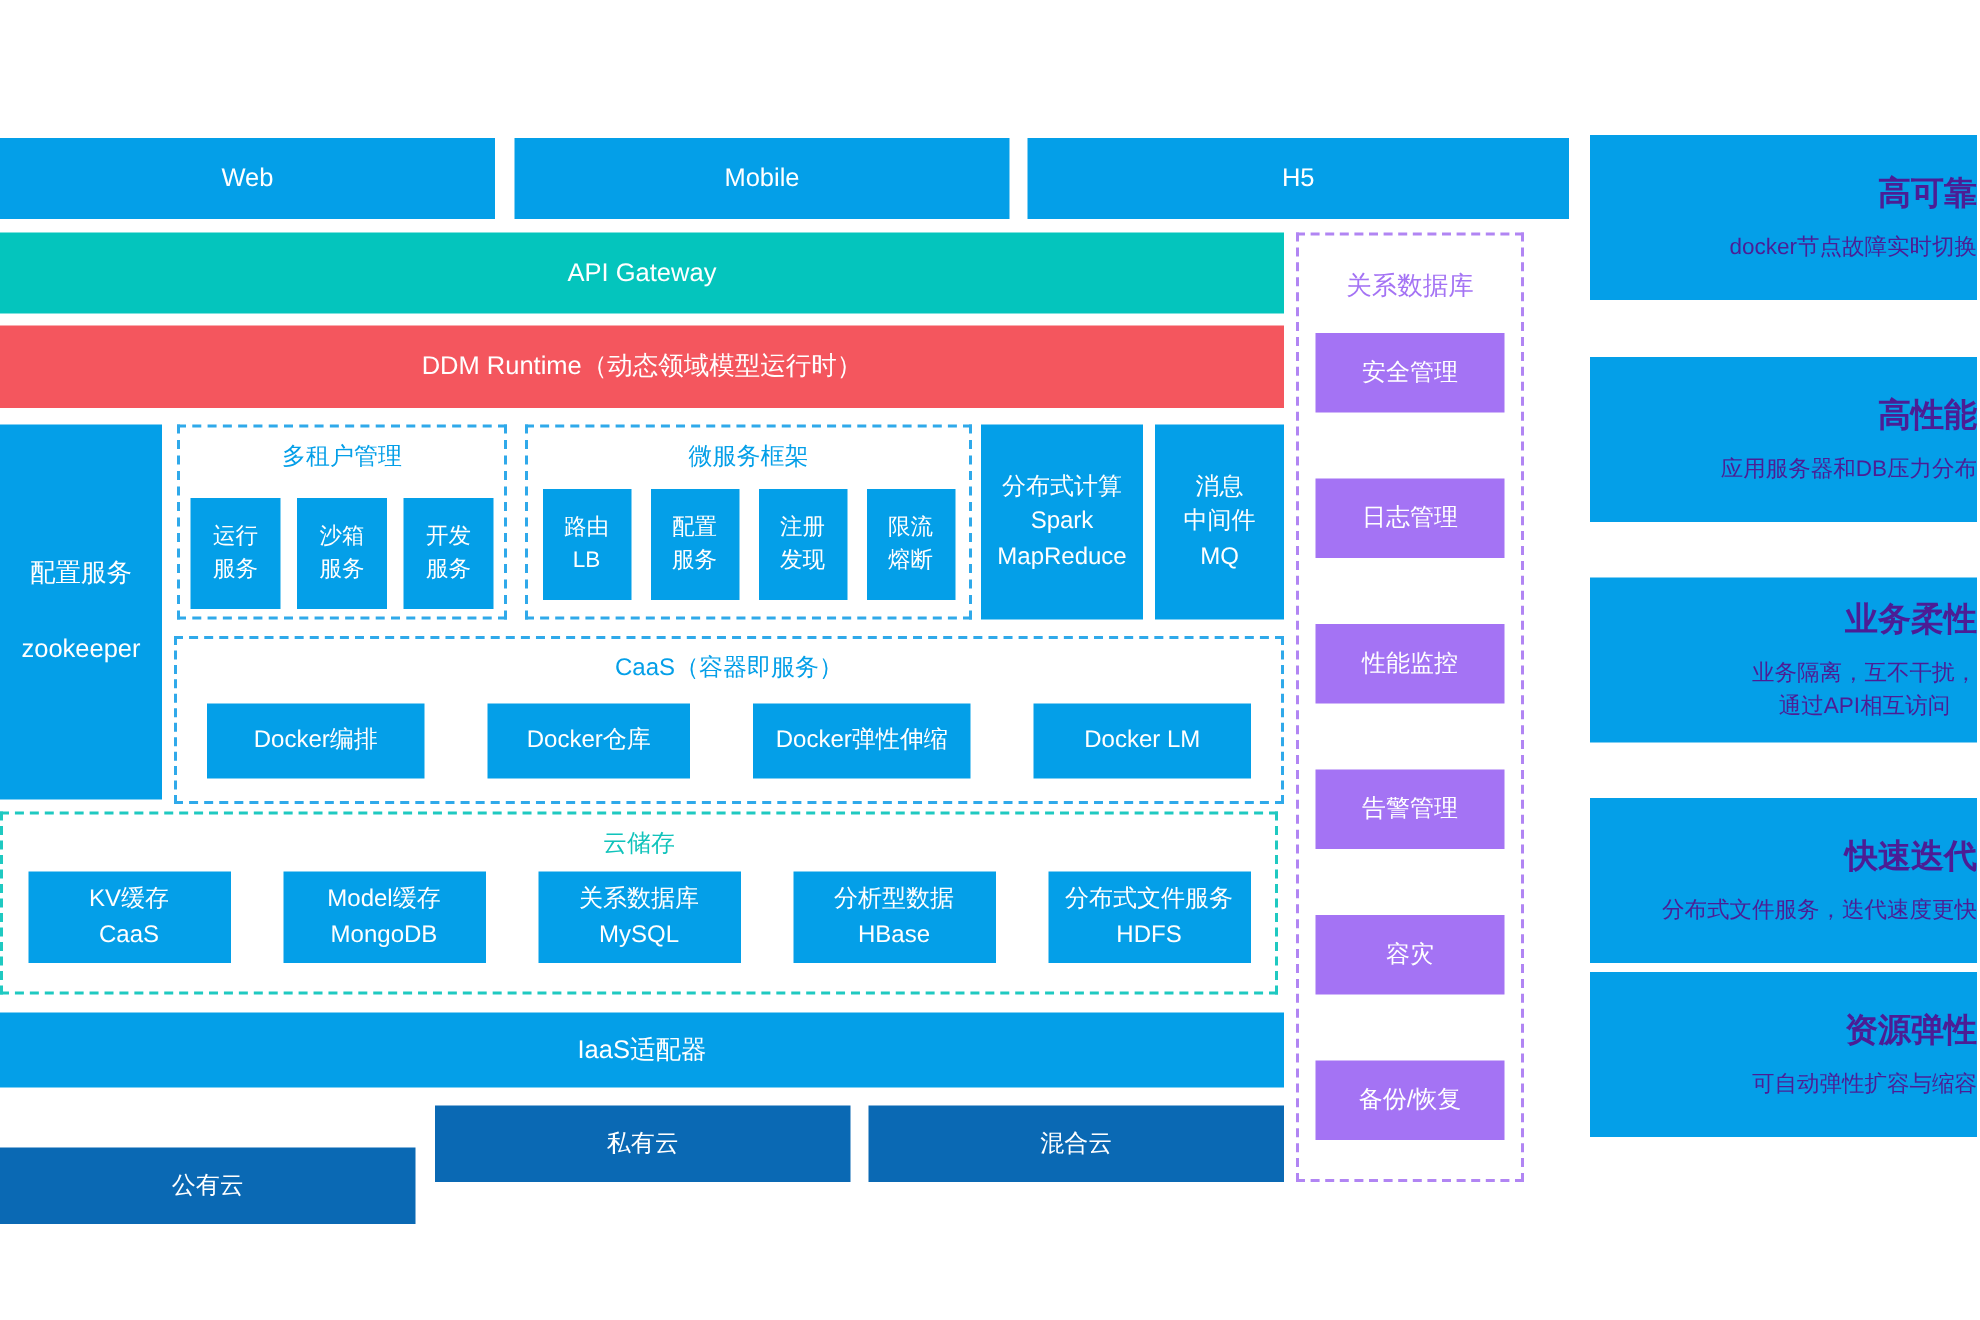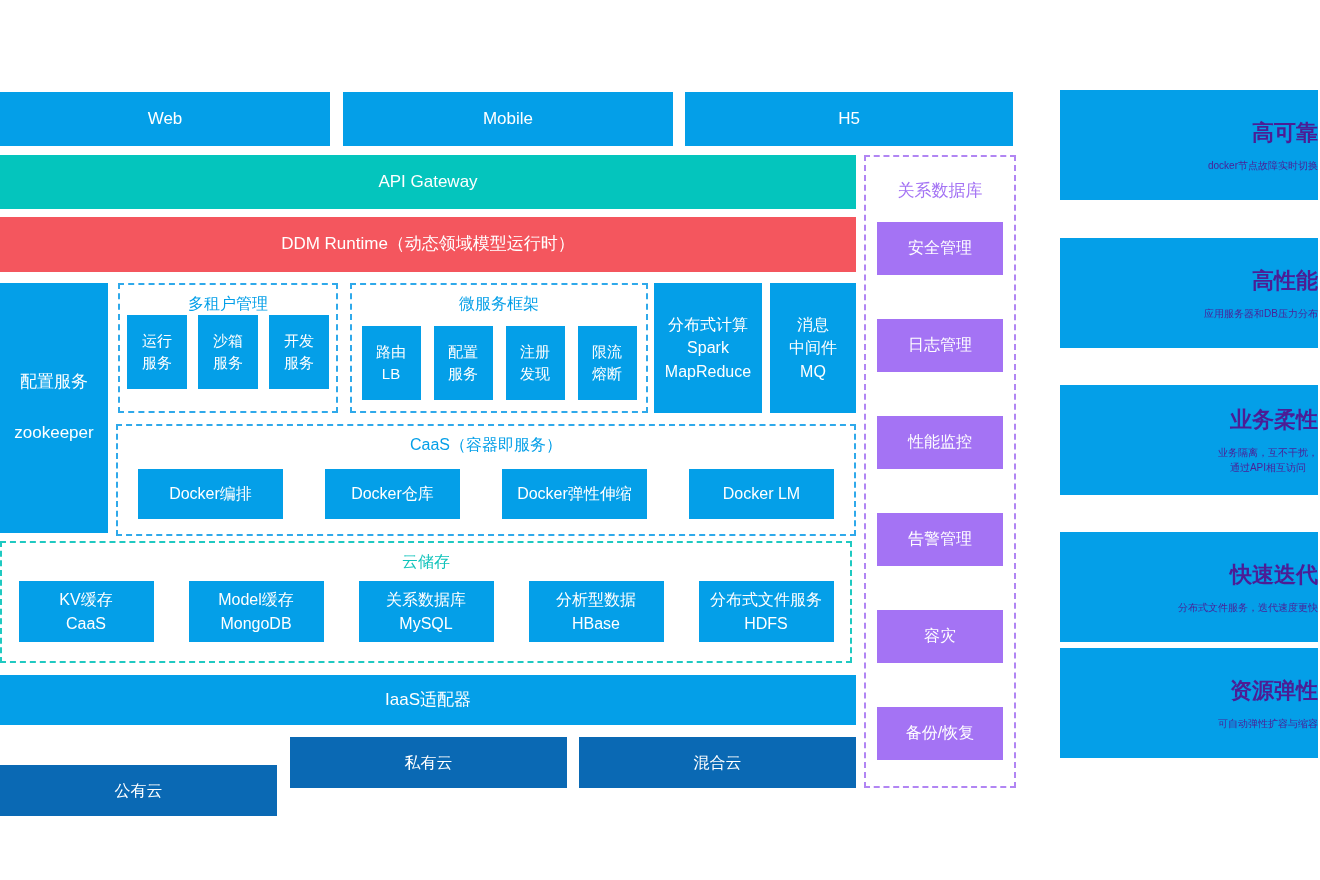--- a/index.html
+++ b/index.html
@@ -27,43 +27,43 @@
   .t-teal{color:#10c3bb;}
   .t-purple{color:var(--purple);}
   .items-row{position:absolute; left:0; right:0; display:flex; justify-content:center;}
   .cell{display:flex; align-items:center; justify-content:center; color:#fff;
         text-align:center; white-space:pre-line; line-height:1.5; background:var(--blue);}
   .ops-item{width:126px; height:53px; background:var(--purple); color:#fff; font-size:16px;
             display:flex; align-items:center; justify-content:center;}
   .feature{position:absolute; left:1060px; width:258px; height:110px; background:var(--blue);
            color:#4c1d95; display:flex; flex-direction:column; align-items:flex-end; justify-content:center; gap:10px;}
   .feature .ft{font-size:22px; font-weight:bold;}
-  .feature .fd{font-size:10px; text-align:center; white-space:pre-line; line-height:1.5;}
+  .feature .fd{font-size:15px; text-align:center; white-space:pre-line; line-height:1.5;}
 </style>
 </head>
 <body>
 
 <div class="canvas">
 
   <div class="box blue f17" style="left:0;top:92px;width:330px;height:54px;">Web</div>
   <div class="box blue f17" style="left:343px;top:92px;width:330px;height:54px;">Mobile</div>
-  <div class="box blue f17" style="left:685px;top:92px;width:328px;height:54px;">H5</div>
+  <div class="box blue f17" style="left:685px;top:92px;width:361px;height:54px;">H5</div>
 
   <div class="box teal f17" style="left:0;top:155px;width:856px;height:54px;">API Gateway</div>
 
   <div class="box red f17" style="left:0;top:217px;width:856px;height:55px;">DDM Runtime（动态领域模型运行时）</div>
 
   <div class="box blue f17" style="left:0;top:283px;width:108px;height:250px;flex-direction:column;gap:26px;">
     <span>配置服务</span>
     <span>zookeeper</span>
   </div>
 
   <div class="group dash-blue" style="left:118px;top:283px;width:220px;height:130px;">
     <div class="group-title t-blue">多租户管理</div>
-    <div class="items-row" style="top:30px;gap:11px;align-items:flex-end;">
+    <div class="items-row" style="top:47px;gap:11px;align-items:flex-end;">
       <div class="cell f15" style="width:60px;height:74px;">运行
 服务</div>
       <div class="cell f15" style="width:60px;height:74px;">沙箱
 服务</div>
       <div class="cell f15" style="width:60px;height:74px;">开发
 服务</div>
     </div>
   </div>
 
   <div class="group dash-blue" style="left:350px;top:283px;width:298px;height:130px;">

